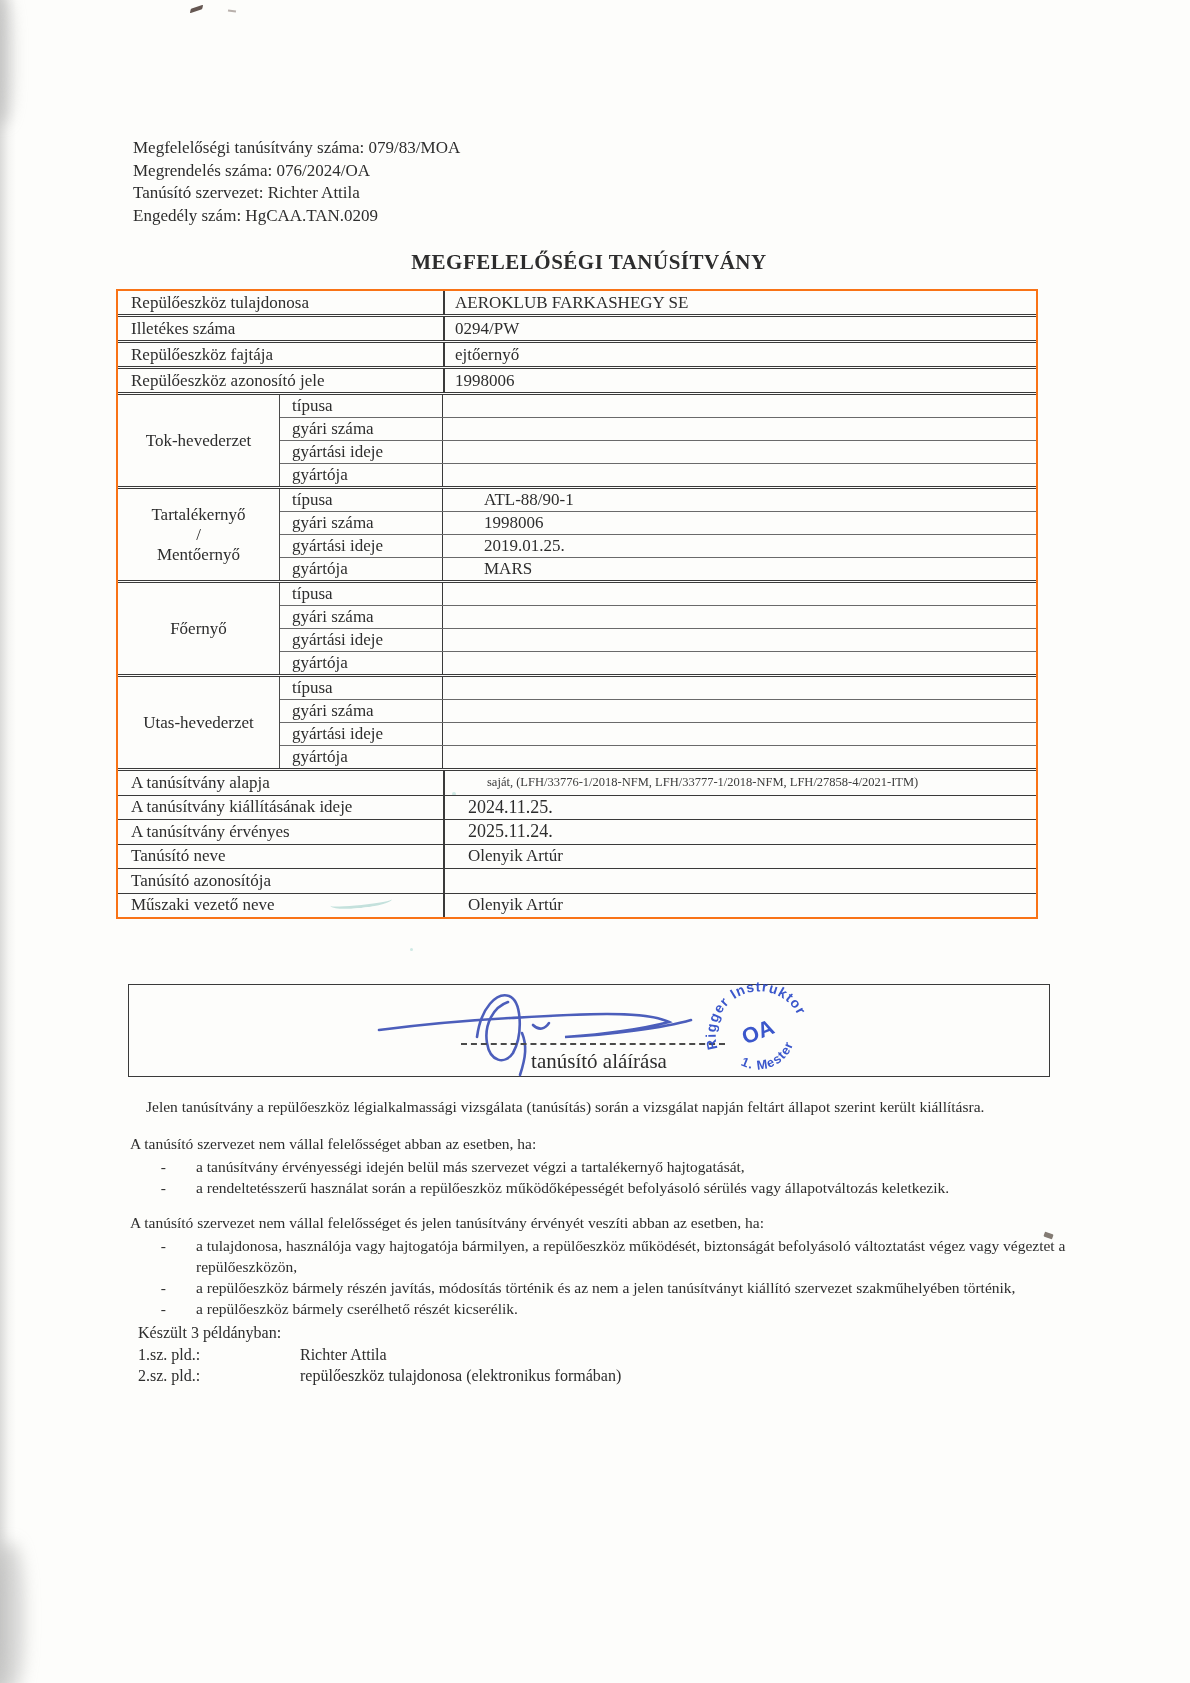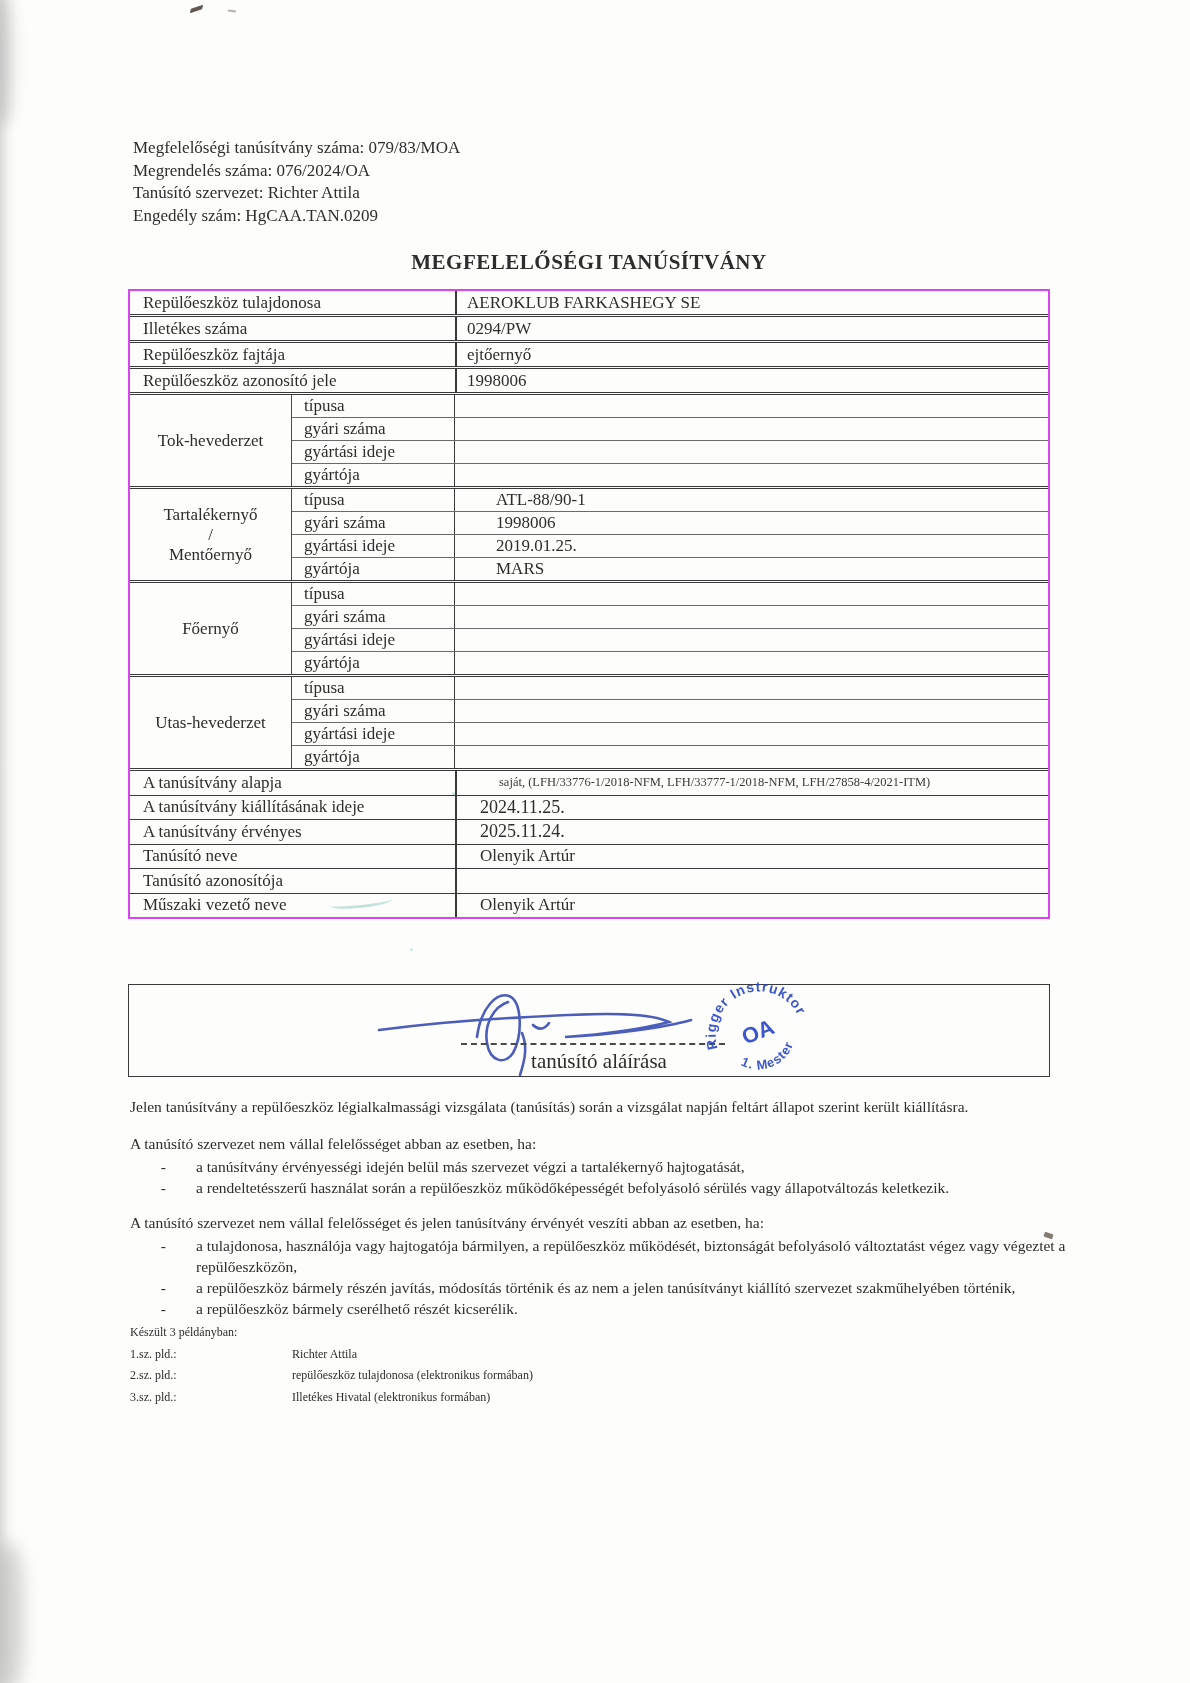--- a/index.html
+++ b/index.html
@@ -23,21 +23,21 @@
   .speck{position:absolute;border-radius:50%;background:#a8d8d2;opacity:.55;}
   .teal-squiggle{position:absolute;left:330px;top:897px;width:62px;height:8px;
     border-bottom:3px solid #9fd0c9;border-radius:50%;transform:rotate(-6deg);opacity:.6;}
 
   
   .hdr{position:absolute;left:133px;top:137px;font-size:17px;line-height:22.5px;}
   .title{position:absolute;left:128px;top:250px;width:922px;text-align:center;
     font-size:21px;font-weight:bold;letter-spacing:.5px;}
 
   
-  .tbl{position:absolute;left:128px;top:289px;width:922px;border:2px solid #d946ef;box-sizing:border-box;font-size:17px;}
+  .tbl{position:absolute;left:116px;top:289px;width:922px;border:2px solid #f97316;box-sizing:border-box;font-size:17px;}
   .row{display:flex;align-items:stretch;}
   .row.simple{height:23px;}
   .row.simple + .row.simple{border-top:3px double #3a3a3a;}
   .row.brow{height:23.5px;}
   .row.brow + .row.brow{border-top:1px solid #3a3a3a;gap:13px;}
   .bottom-block{border-top:3px double #3a3a3a;}
   .lbl{width:327px;box-sizing:border-box;padding-left:13px;display:flex;align-items:center;border-right:2px solid #3a3a3a;}
   .val{flex:1;box-sizing:border-box;padding-left:10px;display:flex;align-items:center;white-space:nowrap;}
   .val.big{font-size:18px;}
   .val.small{font-size:12.5px;padding-left:42px;color:#3a3a3a;text-align:right;}
@@ -50,30 +50,30 @@
   .sval{flex:1;box-sizing:border-box;padding-left:10px;display:flex;align-items:center;white-space:nowrap;}
 
   
   .sigbox{position:absolute;left:128px;top:984px;width:922px;height:93px;border:1.5px solid #3a3a3a;box-sizing:border-box;}
   .sig-dots{position:absolute;left:332px;top:58px;width:264px;border-top:2.5px dashed #4a4a4a;}
   .sig-caption{position:absolute;left:365px;top:64px;width:210px;text-align:center;font-size:21px;}
   .sig-svg{position:absolute;left:0;top:0;overflow:visible;}
   .stamp{position:absolute;left:572px;top:-10px;width:114px;height:114px;transform:rotate(-22deg);opacity:.92;}
 
   
-  .bodytext{position:absolute;left:130px;width:948px;font-size:15.5px;line-height:21px;}
+  .bodytext{position:absolute;left:146px;width:948px;font-size:15.5px;line-height:21px;}
   .p1{top:1096px;}
   .sect{position:absolute;left:130px;width:948px;font-size:15.5px;line-height:21px;}
   .bullets{margin:2px 0 0 0;padding:0;list-style:none;}
   .bullets li{display:flex;}
   .bmark{width:36px;text-align:right;flex:0 0 36px;}
   .btext{padding-left:30px;flex:1;}
 
   
-  .copies{position:absolute;left:130px;top:1322px;font-size:12px;line-height:21.5px;}
+  .copies{position:absolute;left:138px;top:1322px;font-size:16px;line-height:21.5px;}
   .copies .citem{display:flex;}
   .copies .clabel{width:162px;flex:0 0 162px;}
 </style>
 </head>
 <body>
 
 <div class="sheet">
 
   <div class="scan-edge-left"></div>
   <div class="scan-blob-tl"></div>
@@ -301,19 +301,15 @@
   <div class="copies">
     <div>Készült 3 példányban:</div>
     <div class="citem">
       <span class="clabel">1.sz. pld.:</span>
       <span>Richter Attila</span>
     </div>
     <div class="citem">
       <span class="clabel">2.sz. pld.:</span>
       <span>repülőeszköz tulajdonosa (elektronikus formában)</span>
     </div>
-    <div class="citem">
-      <span class="clabel">3.sz. pld.:</span>
-      <span>Illetékes Hivatal (elektronikus formában)</span>
-    </div>
   </div>
 
 </div>
 
 </body></html>

